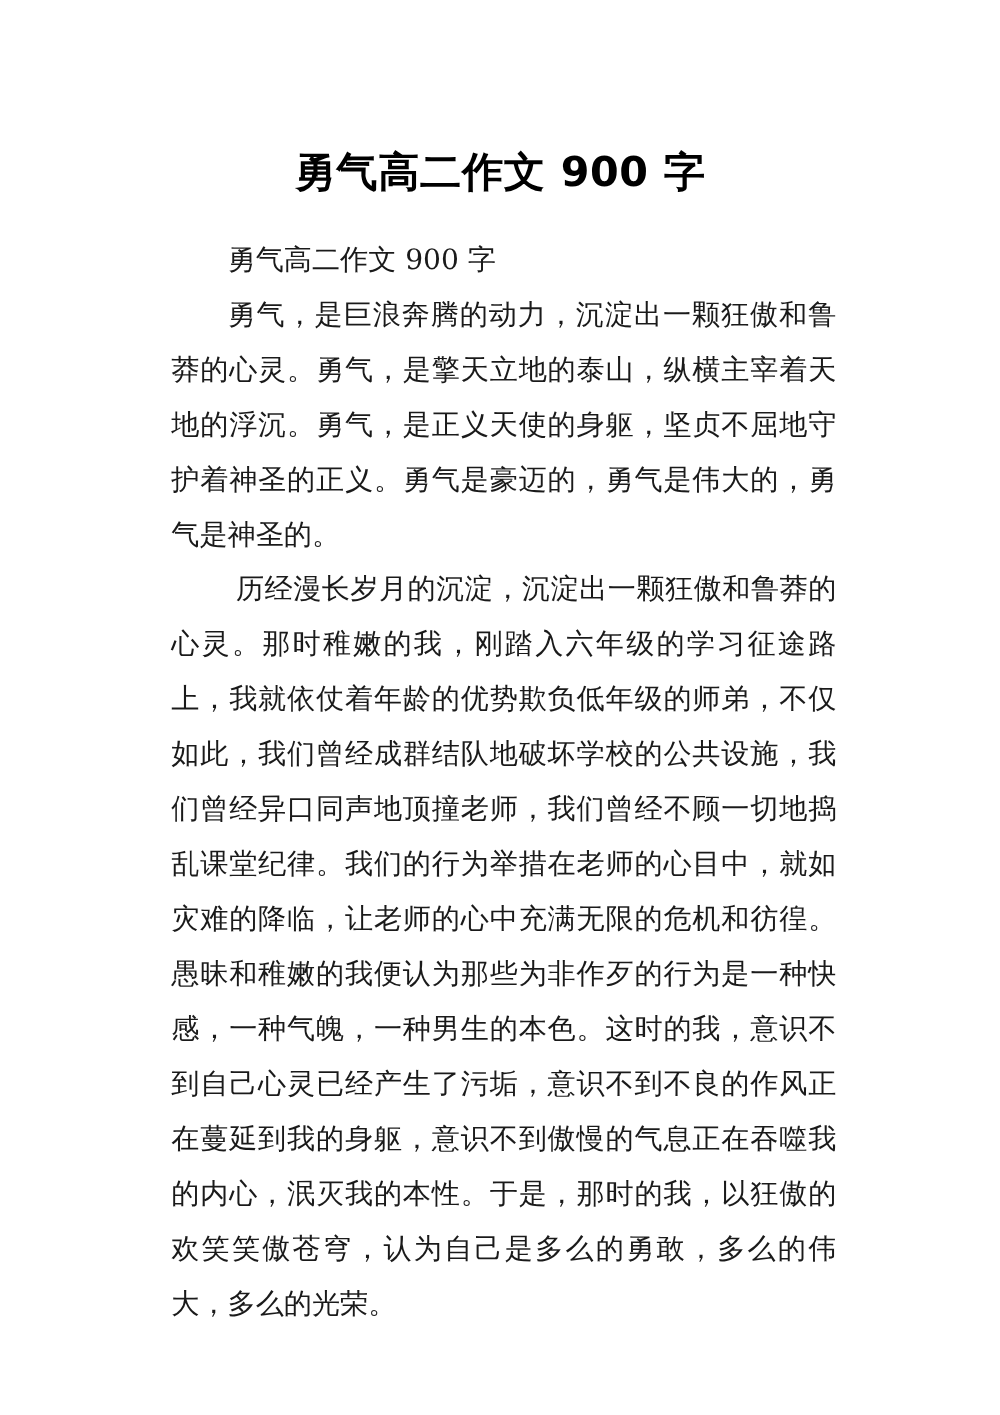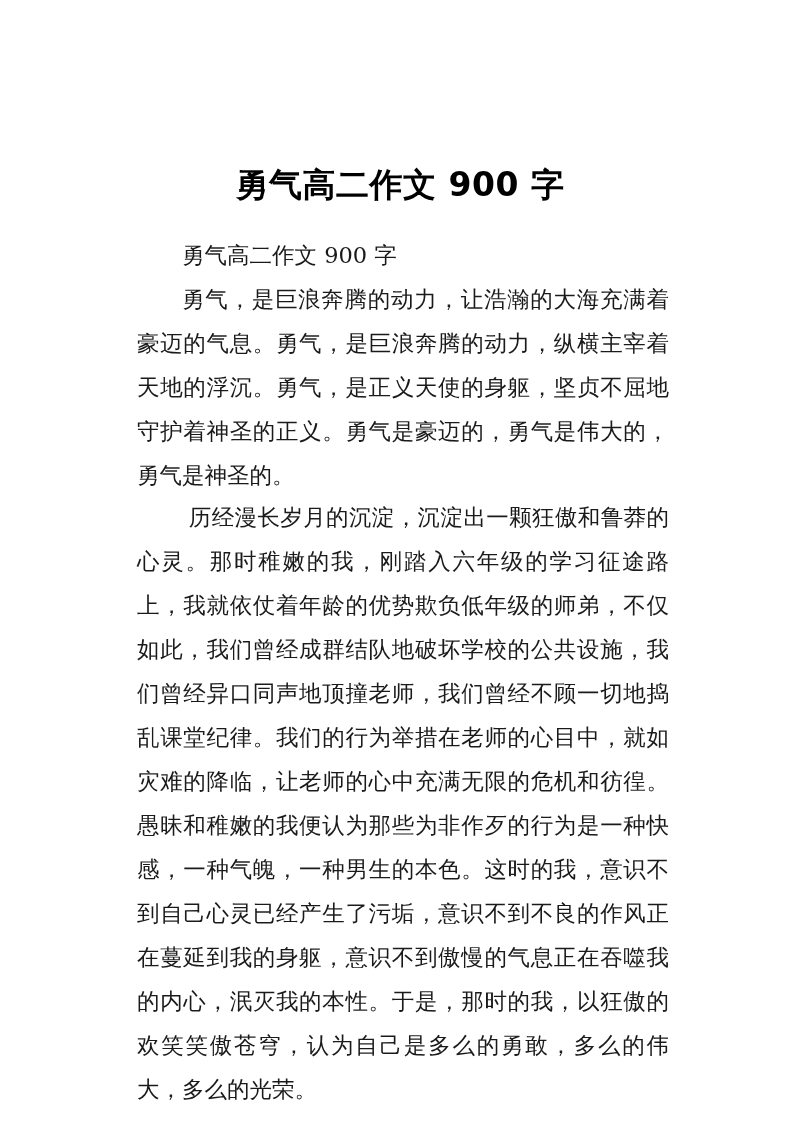--- a/index.html
+++ b/index.html
@@ -16,21 +16,20 @@
     color: #000000;
   }
 
   .page {
     position: absolute;
     left: 0;
     top: 0;
     width: 800px;
     height: 968px;
     background: #ffffff;
-    margin-top: 47px;
   }
 
   .doc-title {
     position: absolute;
     left: 0;
     top: 96px;
     width: 800px;
     text-align: center;
     font-family: "DejaVu Sans", "Liberation Sans", sans-serif;
     font-weight: bold;
@@ -76,17 +75,17 @@
 </style>
 </head>
 <body>
 
 <div class="page">
 
   <h1 class="doc-title">勇气高二作文 900 字</h1>
 
   <div class="doc-body">
     <p class="heading-line">勇气高二作文 900 字</p>
-    <p>勇气，是巨浪奔腾的动力，让浩瀚的大海充满着豪迈的气息。勇气，是巨浪奔腾的动力，纵横主宰着天地的浮沉。勇气，是正义天使的身躯，坚贞不屈地守护着神圣的正义。勇气是豪迈的，勇气是伟大的，勇气是神圣的。</p>
+    <p>勇气，是巨浪奔腾的动力，沉淀出一颗狂傲和鲁莽的心灵。勇气，是擎天立地的泰山，纵横主宰着天地的浮沉。勇气，是正义天使的身躯，坚贞不屈地守护着神圣的正义。勇气是豪迈的，勇气是伟大的，勇气是神圣的。</p>
     <p class="deep-indent">历经漫长岁月的沉淀，沉淀出一颗狂傲和鲁莽的心灵。那时稚嫩的我，刚踏入六年级的学习征途路上，我就依仗着年龄的优势欺负低年级的师弟，不仅如此，我们曾经成群结队地破坏学校的公共设施，我们曾经异口同声地顶撞老师，我们曾经不顾一切地捣乱课堂纪律。我们的行为举措在老师的心目中，就如灾难的降临，让老师的心中充满无限的危机和彷徨。愚昧和稚嫩的我便认为那些为非作歹的行为是一种快感，一种气魄，一种男生的本色。这时的我，意识不到自己心灵已经产生了污垢，意识不到不良的作风正在蔓延到我的身躯，意识不到傲慢的气息正在吞噬我的内心，泯灭我的本性。于是，那时的我，以狂傲的欢笑笑傲苍穹，认为自己是多么的勇敢，多么的伟大，多么的光荣。</p>
   </div>
 
 </div>
 
 </body></html>

